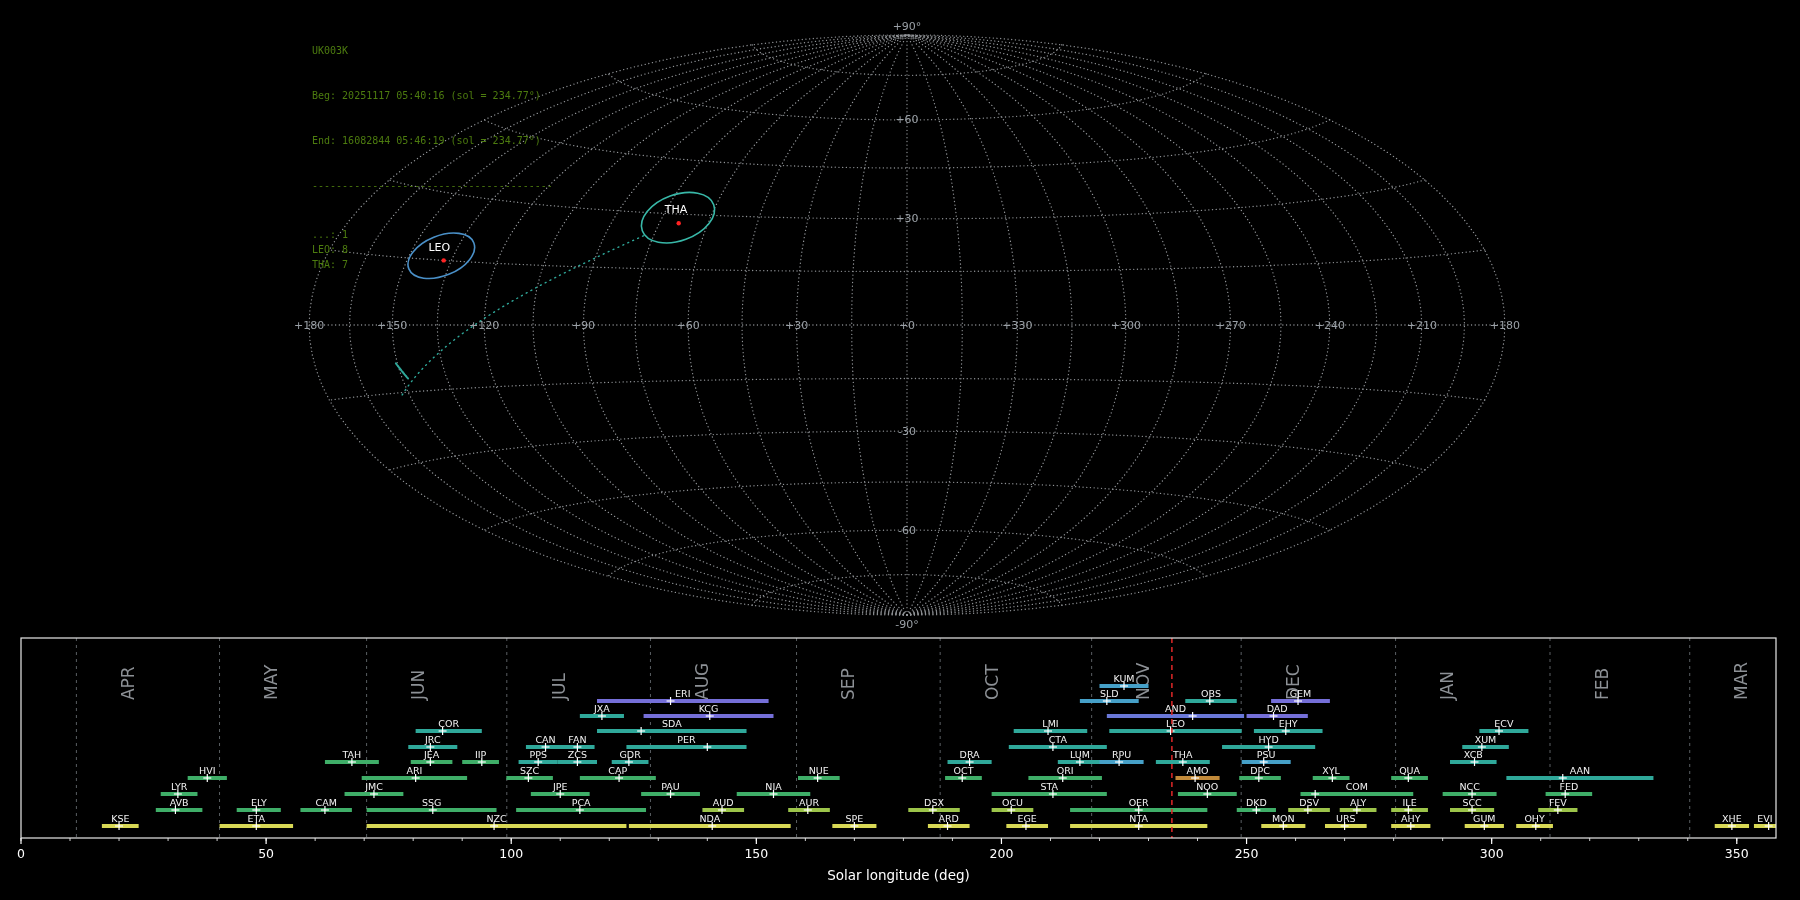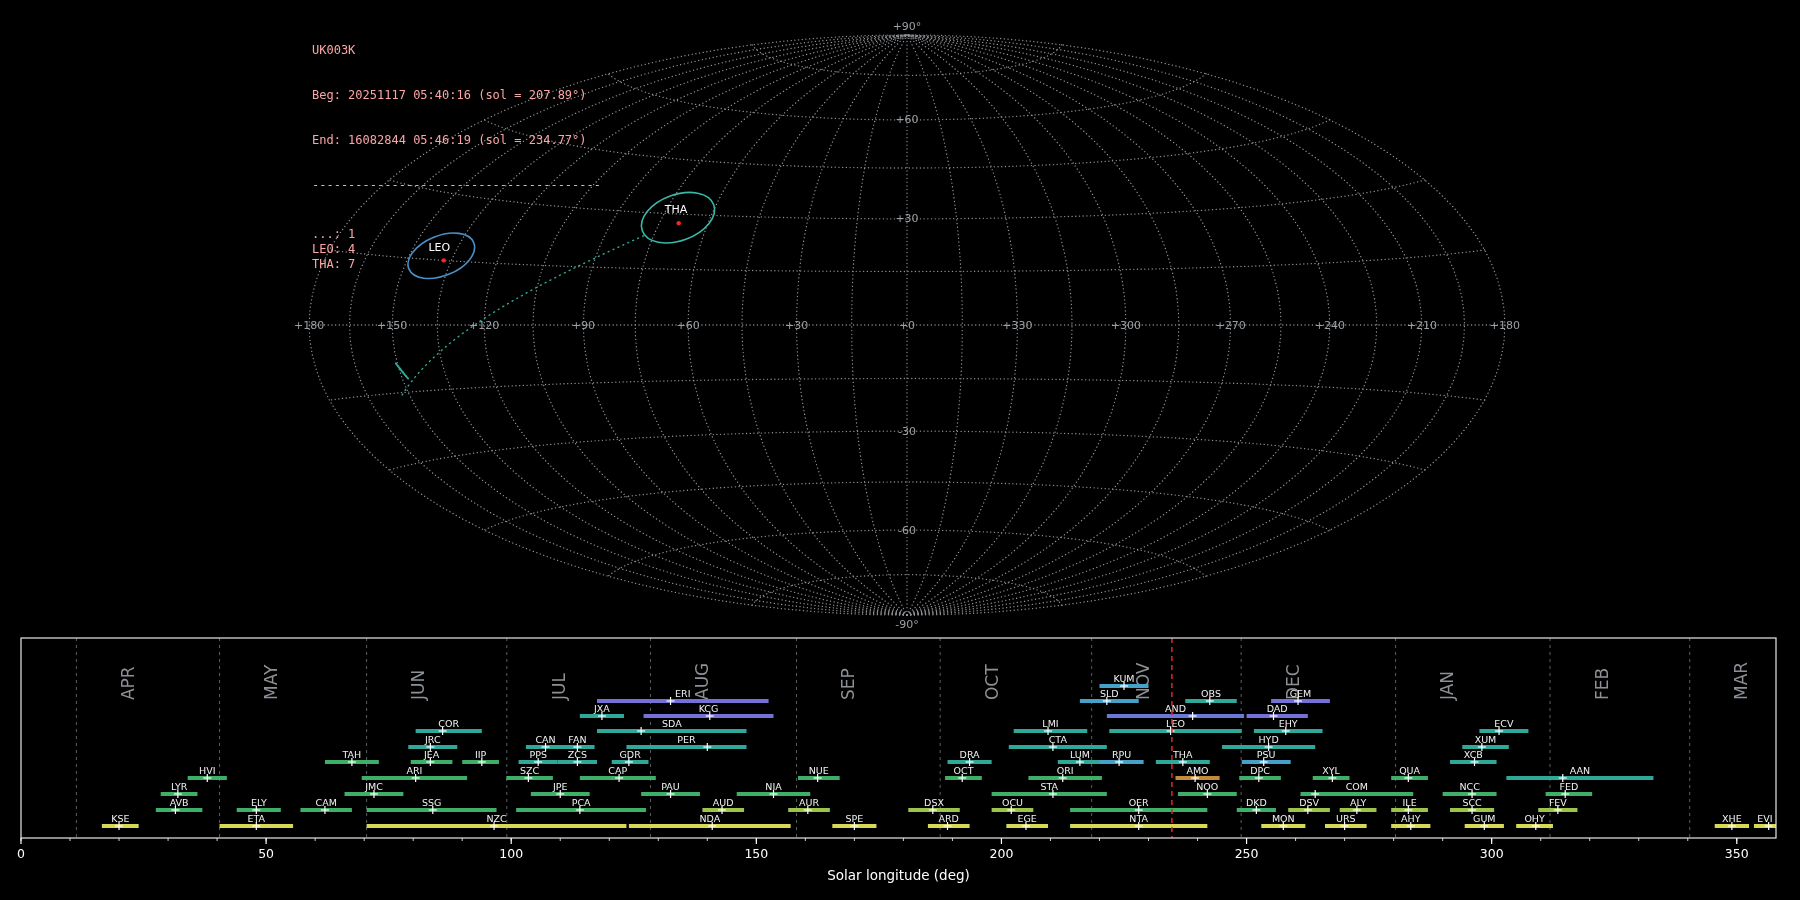--- a/index.html
+++ b/index.html
@@ -1,23 +1,23 @@
 <!DOCTYPE html>
 <html><head>
 <meta charset="utf-8">
 <style>
   html,body{margin:0;padding:0;background:#000;}
   #app{position:relative;width:1800px;height:900px;background:#000;overflow:hidden;
        font-family:"DejaVu Sans","Liberation Sans",sans-serif;}
   svg{position:absolute;left:0;display:block;}
   #skymap{top:0;}
   #activity{top:630px;}
-  #info{position:absolute;left:312px;top:13px;color:#fca5a5;
+  #info{position:absolute;left:312px;top:13px;color:#4d7c0f;
         font-family:"DejaVu Sans Mono","Liberation Mono",monospace;
-        font-size:12px;line-height:15px;white-space:pre;z-index:5;}
+        font-size:10px;line-height:15px;white-space:pre;z-index:5;}
   #counts{margin-top:4px;}
   #xaxis-title{position:absolute;left:21px;top:867px;width:1755px;text-align:center;
                color:#fff;font-size:13.5px;z-index:5;}
   svg text{font-family:"DejaVu Sans","Liberation Sans",sans-serif;}
 </style>
 </head>
 <body>
 
 <div id="app">
 
@@ -514,21 +514,21 @@
       <line x1="1753.9399441340781" y1="196" x2="1776" y2="196" stroke="#d8d855" stroke-width="4"></line>
       <line x1="1764.6466480446927" y1="196" x2="1772.6466480446927" y2="196" stroke="#fff" stroke-width="1.2"></line>
       <line x1="1768.6466480446927" y1="192" x2="1768.6466480446927" y2="200" stroke="#fff" stroke-width="1.2"></line>
       <text x="1765.0" y="191.5" fill="#f2f2f2" font-size="9.5" text-anchor="middle">EVI</text>
       <line x1="1171.8976256983242" y1="8" x2="1171.8976256983242" y2="208" stroke="#e02828" stroke-width="1.5" stroke-dasharray="5 4"></line>
       <rect x="21" y="8" width="1755" height="200" fill="none" stroke="#e8e8e8" stroke-width="1.2"></rect>
     </svg>
 
   <div id="info">
     <div>UK003K</div>
-    <div>Beg: 20251117 05:40:16 (sol = 207.89°)</div>
+    <div>Beg: 20251117 05:40:16 (sol = 234.77°)</div>
     <div>End: 16082844 05:46:19 (sol = 234.77°)</div>
     <div>----------------------------------------</div>
-    <div id="counts"><div>...: 1</div><div>LEO: 4</div><div>THA: 7</div></div>
+    <div id="counts"><div>...: 1</div><div>LEO: 8</div><div>THA: 7</div></div>
   </div>
 
   <div id="xaxis-title">Solar longitude (deg)</div>
 
 </div>
 
 </body></html>

